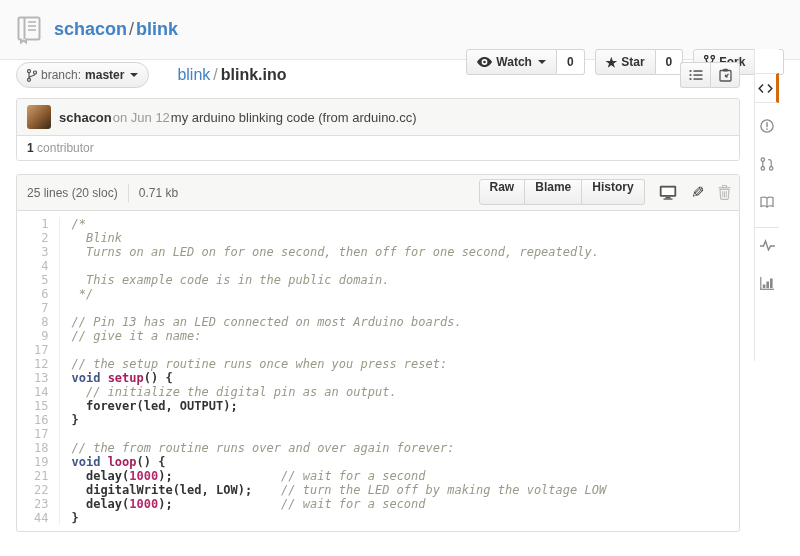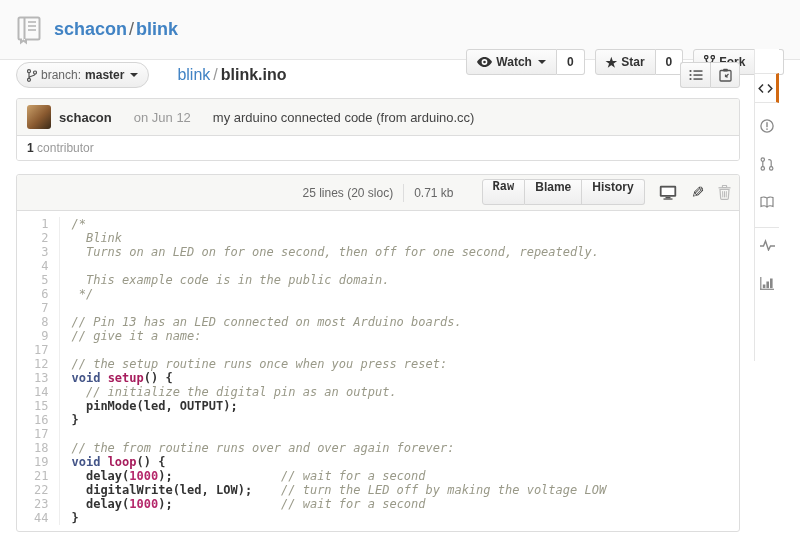--- a/index.html
+++ b/index.html
@@ -47,36 +47,36 @@
   .mini-btn:first-child { border-radius:3px 0 0 3px; border-right:none; }
   .mini-btn:last-child { border-radius:0 3px 3px 0; }
 
   
   .commit-box { margin-top:9px; border:1px solid #ddd; border-radius:3px; overflow:hidden; }
   .commit-row { background:#f7f7f5; padding:6px 10px; display:flex; align-items:center;
     border-bottom:1px solid #ddd; font-size:13px; }
   .avatar { width:24px; height:24px; border-radius:3px; margin-right:8px;
     background:linear-gradient(135deg,#caa06a 0%,#8a5a30 55%,#3a2a18 100%); }
   .commit-author { font-weight:bold; color:#333; cursor:pointer; }
-  .commit-date { color:#999; margin:0 22px; }
+  .commit-date { color:#999; margin:0 1px; }
   .commit-msg { color:#444; }
   .contrib-row { background:#fff; padding:5px 10px; font-size:12px; color:#999; }
   .contrib-row b { color:#333; }
 
   
   .file-box { margin-top:13px; border:1px solid #ddd; border-radius:3px; }
   .file-header { position:relative; background:#f7f7f5; border-bottom:1px solid #ddd;
     border-radius:3px 3px 0 0; height:36px; display:flex; align-items:center;
-    padding:0 10px; font-size:12px; color:#666;justify-content:center; }
+    padding:0 10px; font-size:12px; color:#666; }
   .file-info-sep { width:1px; height:18px; background:#ddd; margin:0 10px; }
   .file-actions { position:absolute; right:8px; top:4px; display:flex; align-items:center; }
   .file-actions .btn-grouped { height:26px; padding:0 10px; background:linear-gradient(#fcfcfc,#eee);
     border:1px solid #d5d5d5; font-size:12px; font-weight:bold; color:#333; cursor:pointer; }
   .file-actions .btn-grouped + .btn-grouped { border-left:none; }
-  .file-actions .btn-grouped:first-child { border-radius:3px 0 0 3px;font-family:Liberation Mono, monospace; }
+  .file-actions .btn-grouped:first-child { border-radius:3px 0 0 3px; }
   .file-actions .btn-grouped:nth-child(3) { border-radius:0 3px 3px 0; }
   .icon-btn { margin-left:14px; cursor:pointer; display:flex; align-items:center; }
   .pencil { font-size:16px; color:#333; transform:scaleX(-1); display:inline-block; }
 
   
   .code-table { border-collapse:collapse; width:100%; margin:6px 0;
     font-family:"DejaVu Sans Mono", monospace; font-size:12px; line-height:14px; }
   .code-table td { vertical-align:top; white-space:pre; }
   td.ln { width:42px; min-width:42px; text-align:right; padding:0 10px 0 0; color:#bcbcbc;
     border-right:1px solid #eee; cursor:pointer; -webkit-user-select:none; user-select:none; }
@@ -188,21 +188,21 @@
         </svg>
       </span>
     </span>
   </div>
 
   <div class="commit-box">
     <div class="commit-row">
       <span class="avatar"></span>
       <a class="commit-author">schacon</a>
       <span class="commit-date">on Jun 12</span>
-      <span class="commit-msg">my arduino connected code (from arduino.cc)</span>
+      <span class="commit-msg">my arduino blinking code (from arduino.cc)</span>
     </div>
     <div class="contrib-row">
       <b>1</b>
       <span>contributor</span>
     </div>
   </div>
 
   <div class="file-box">
     <div class="file-header">
       <span>25 lines (20 sloc)</span>
@@ -284,21 +284,21 @@
           <tr>
             <td class="ln">13</td>
             <td class="cd"><span class="tok-k">void</span><span class="tok-p"> </span><span class="tok-f">setup</span><span class="tok-p">() {</span></td>
           </tr>
           <tr>
             <td class="ln">14</td>
             <td class="cd"><span class="tok-c">  // initialize the digital pin as an output.</span></td>
           </tr>
           <tr>
             <td class="ln">15</td>
-            <td class="cd"><span class="tok-p">  pinMode(led, OUTPUT);</span></td>
+            <td class="cd"><span class="tok-p">  forever(led, OUTPUT);</span></td>
           </tr>
           <tr>
             <td class="ln">16</td>
             <td class="cd"><span class="tok-p">}</span></td>
           </tr>
           <tr>
             <td class="ln">17</td>
             <td class="cd"></td>
           </tr>
           <tr>

